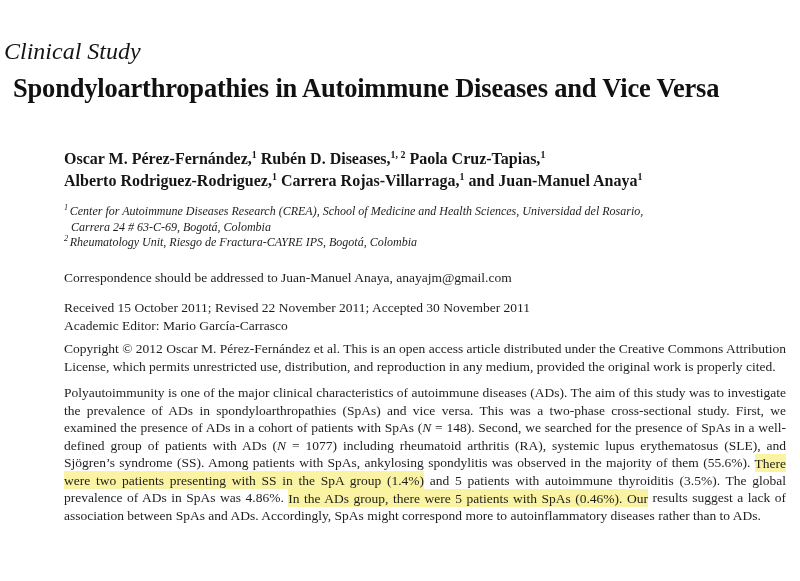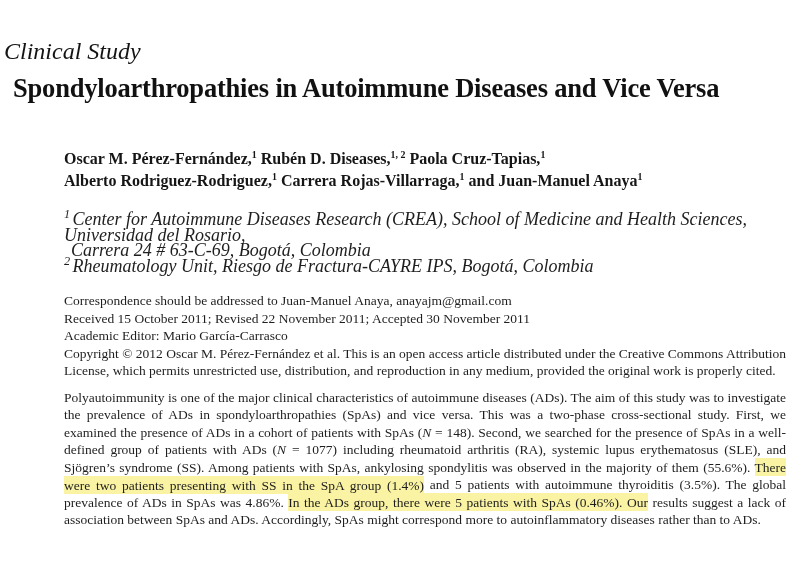--- a/index.html
+++ b/index.html
@@ -34,36 +34,37 @@
   .authors {
     margin-top: 44px;
     font-size: 16px;
     font-weight: bold;
     line-height: 22px;
     color: #151515;
   }
   .authors sup { font-size: 62%; line-height: 0; }
 
   .affiliations {
-    margin-top: 20px;
-    font-size: 18px;
+    margin-top: 12px;
+    font-size: 12px;
     font-style: italic;
     line-height: 15.5px;
     color: #1e1e1e;
   }
   .aff-wrap { margin-left: 7px; }
   .affiliations sup { font-size: 68%; line-height: 0; }
   .affiliations sup::after { content: "\2009"; }
 
   .meta-line { font-size: 13.5px; line-height: 17.5px; }
   .correspondence { margin-top: 18px; }
-  .dates { }
+  .dates { margin-top: 13px; }
   .editor { }
 
   .copyright {
+    margin-top: 6px;
     font-size: 13.5px;
     line-height: 17.5px;
     text-align: justify;
   }
   .abstract {
     margin-top: 9px;
     font-size: 13.5px;
     line-height: 17.5px;
     text-align: justify;
   }

